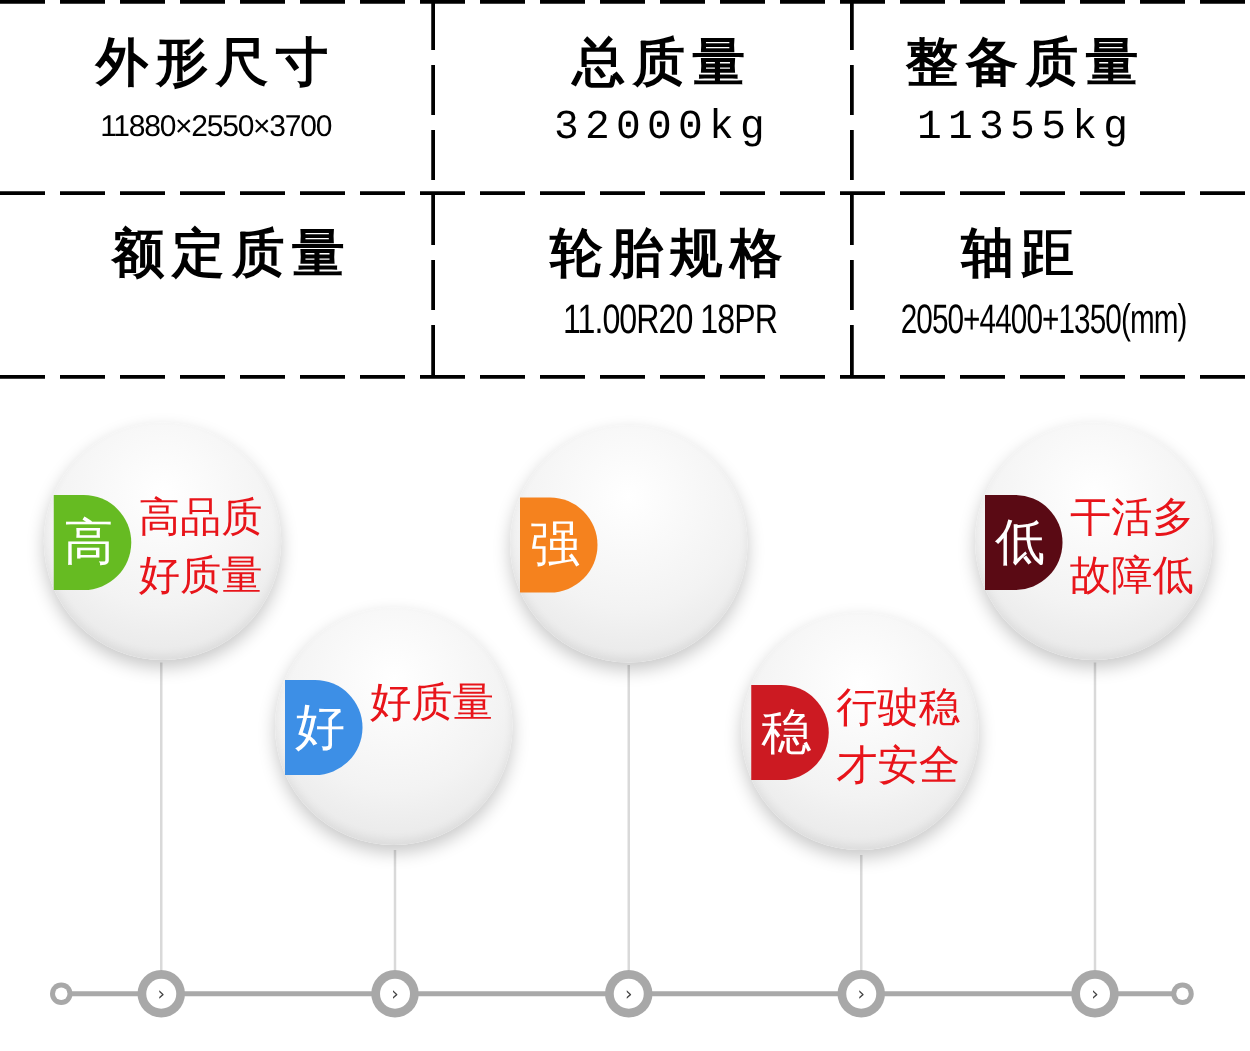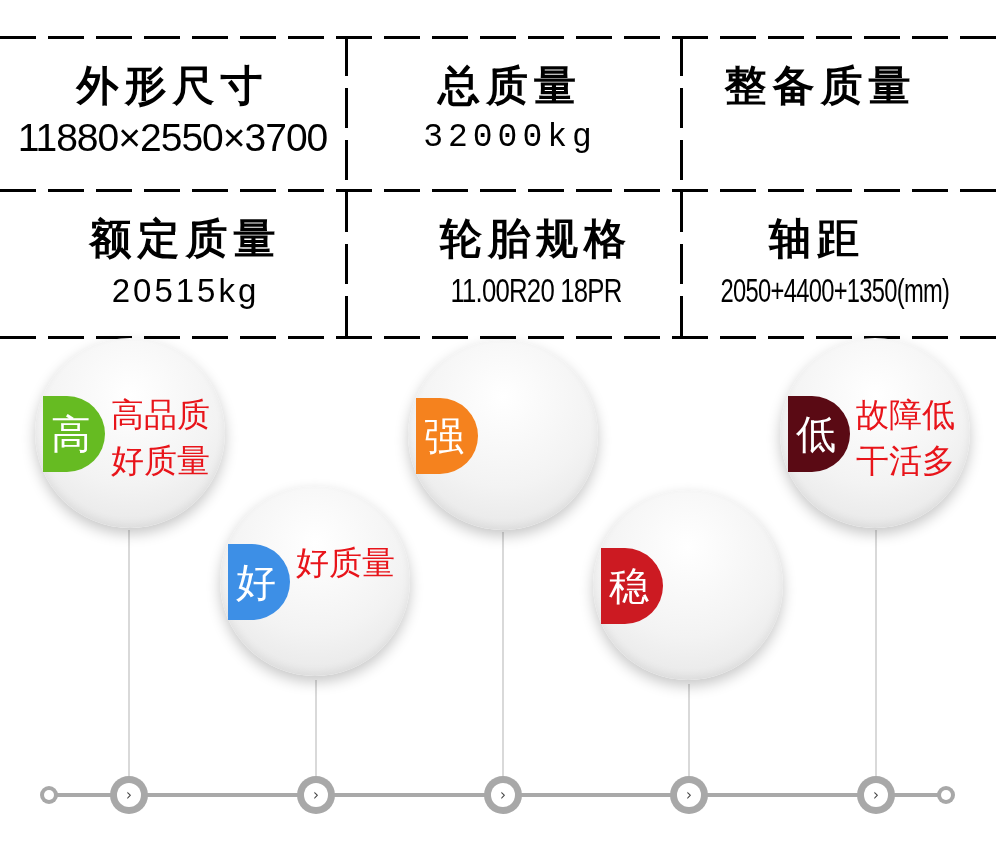--- a/index.html
+++ b/index.html
@@ -1,17 +1,17 @@
 <!DOCTYPE html>
 <html><head>
 <meta charset="utf-8">
 <style>
   html, body { margin:0; padding:0; background:#ffffff; }
   body { width:1000px; height:841px; position:relative; overflow:hidden; font-family:"DejaVu Sans", sans-serif; }
-  .spec { position:absolute; left:0; top:0; width:1000px; height:304px;margin-top:36px; }
+  .spec { position:absolute; left:0; top:0; width:1000px; height:304px; }
   .hline { position:absolute; left:0; width:1000px; height:3px;
     background: repeating-linear-gradient(90deg, #000 0 36px, transparent 36px 48px); }
   .vline { position:absolute; top:0; width:3px; height:304px;
     background: repeating-linear-gradient(180deg, #000 0 40px, transparent 40px 52px); }
   .cell { position:absolute; text-align:center; color:#000; }
   .cell .label { font-family:"DejaVu Sans", sans-serif; font-weight:bold; font-size:42px; letter-spacing:6px; line-height:48px; margin-top:26px; }
   .cell .value { font-family:"Liberation Sans", sans-serif; font-size:33px; line-height:40px; margin-top:8px; white-space:nowrap; }
   .value.wide { letter-spacing:5px;font-family:Liberation Mono, monospace; }
   .value.narrow { transform:scaleX(0.78); transform-origin:center; letter-spacing:-1px; }
 
@@ -37,32 +37,32 @@
 
 <div class="spec">
   <div class="hline" style="top:0"></div>
   <div class="hline" style="top:153px"></div>
   <div class="hline" style="top:300px"></div>
   <div class="vline" style="left:345px"></div>
   <div class="vline" style="left:680px"></div>
 
   <div class="cell" style="left:0;top:0;width:345px">
     <div class="label">外形尺寸</div>
-    <div class="value" style="font-size:39px;letter-spacing:-1px">11880×2550×3700</div>
+    <div class="value" style="font-size:24px;letter-spacing:-1px">11880×2550×3700</div>
   </div>
-  <div class="cell" style="left:344px;top:0;width:332px">
+  <div class="cell" style="left:364px;top:0;width:332px">
     <div class="label">总质量</div>
     <div class="value wide">32000kg</div>
   </div>
   <div class="cell" style="left:683px;top:0;width:275px">
     <div class="label">整备质量</div>
+    <div class="value wide">11355kg</div>
   </div>
   <div class="cell" style="left:0;top:153px;width:371px">
     <div class="label">额定质量</div>
-    <div class="value" style="letter-spacing:3px">20515kg</div>
   </div>
   <div class="cell" style="left:348px;top:153px;width:376px">
     <div class="label">轮胎规格</div>
     <div class="value narrow">11.00R20 18PR</div>
   </div>
   <div class="cell" style="left:683px;top:153px;width:268px">
     <div class="label">轴距</div>
     <div class="value narrow" style="transform:scaleX(0.72)">2050+4400+1350(mm)</div>
   </div>
 </div>
@@ -86,26 +86,30 @@
     <div class="badge" style="background:#3d8fe6">好</div>
     <div class="btext">
       <div>好质量</div>
     </div>
   </div>
   <div class="bubble" style="left:408px;top:36px">
     <div class="badge" style="background:#f5821e">强</div>
   </div>
   <div class="bubble" style="left:593px;top:186px">
     <div class="badge" style="background:#cc1a22">稳</div>
+    <div class="btext">
+      <div>行驶稳</div>
+      <div>才安全</div>
+    </div>
   </div>
   <div class="bubble" style="left:780px;top:34px">
     <div class="badge" style="background:#5a0a14">低</div>
     <div class="btext">
+      <div>干活多</div>
       <div>故障低</div>
-      <div>干活多</div>
     </div>
   </div>
 
   <div class="track"></div>
   <div class="end" style="left:40px;top:482px">
       <div class="inner"></div>
     </div>
   <div class="end" style="left:937px;top:482px">
       <div class="inner"></div>
     </div>

